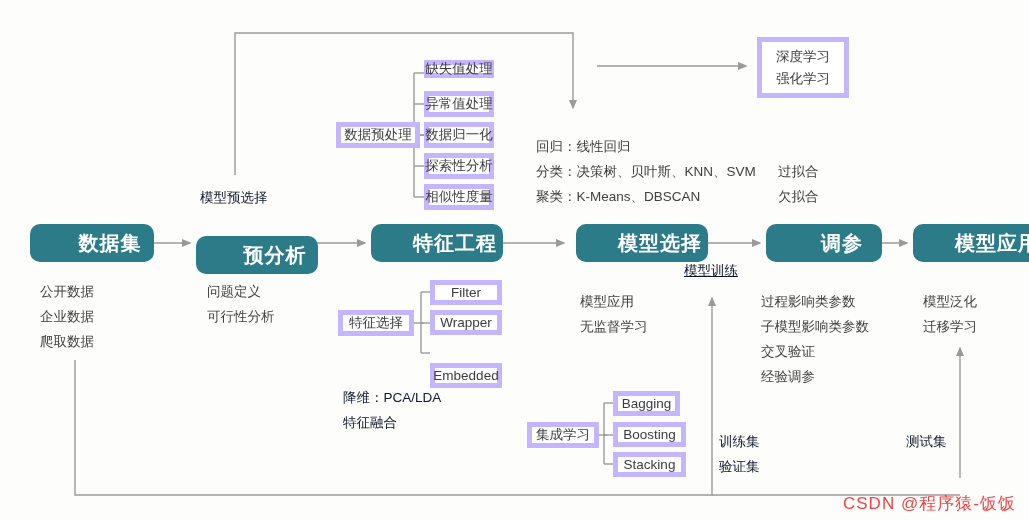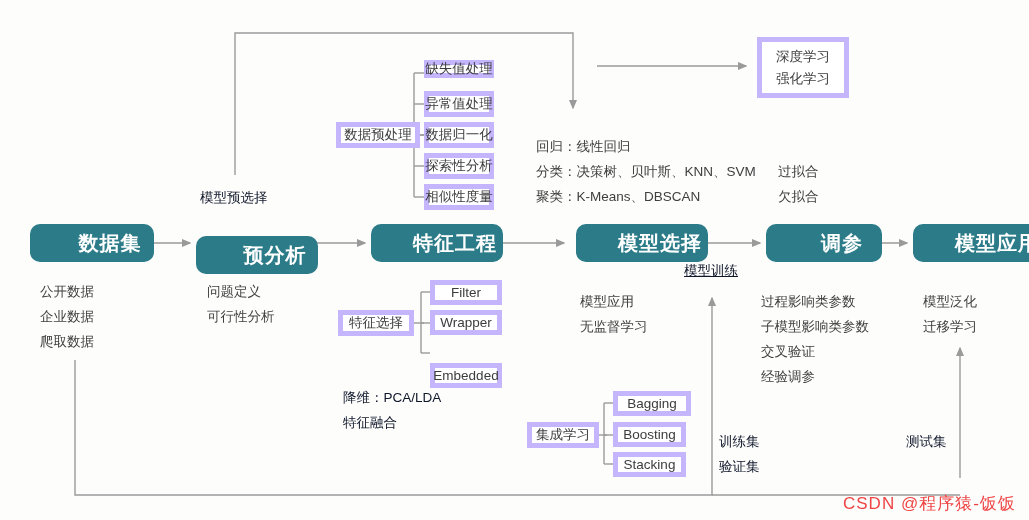--- a/index.html
+++ b/index.html
@@ -160,21 +160,21 @@
   <div class="tbox" style="left:424px;top:122px;width:70px;height:26px;">数据归一化</div>
   <div class="tbox" style="left:424px;top:153px;width:70px;height:26px;">探索性分析</div>
   <div class="tbox" style="left:424px;top:184px;width:70px;height:26px;">相似性度量</div>
 
   <div class="tbox" style="left:338px;top:310px;width:76px;height:26px;">特征选择</div>
   <div class="tbox" style="left:430px;top:280px;width:72px;height:25px;">Filter</div>
   <div class="tbox" style="left:430px;top:310px;width:72px;height:25px;">Wrapper</div>
   <div class="tbox" style="left:430px;top:341px;width:72px;height:25px;margin-top:22px;">Embedded</div>
 
   <div class="tbox" style="left:527px;top:422px;width:72px;height:26px;">集成学习</div>
-  <div class="tbox" style="left:613px;top:391px;width:78px;height:25px;">Bagging</div>
+  <div class="tbox" style="left:613px;top:391px;width:67px;height:25px;">Bagging</div>
   <div class="tbox" style="left:613px;top:422px;width:73px;height:25px;">Boosting</div>
   <div class="tbox" style="left:613px;top:452px;width:73px;height:25px;">Stacking</div>
 
   <div class="col-block" style="left:536px;top:134px;">
     <div>回归：线性回归</div>
     <div>分类：决策树、贝叶斯、KNN、SVM</div>
     <div>聚类：K-Means、DBSCAN</div>
   </div>
 
   <div class="col-block" style="left:778px;top:159px;">

